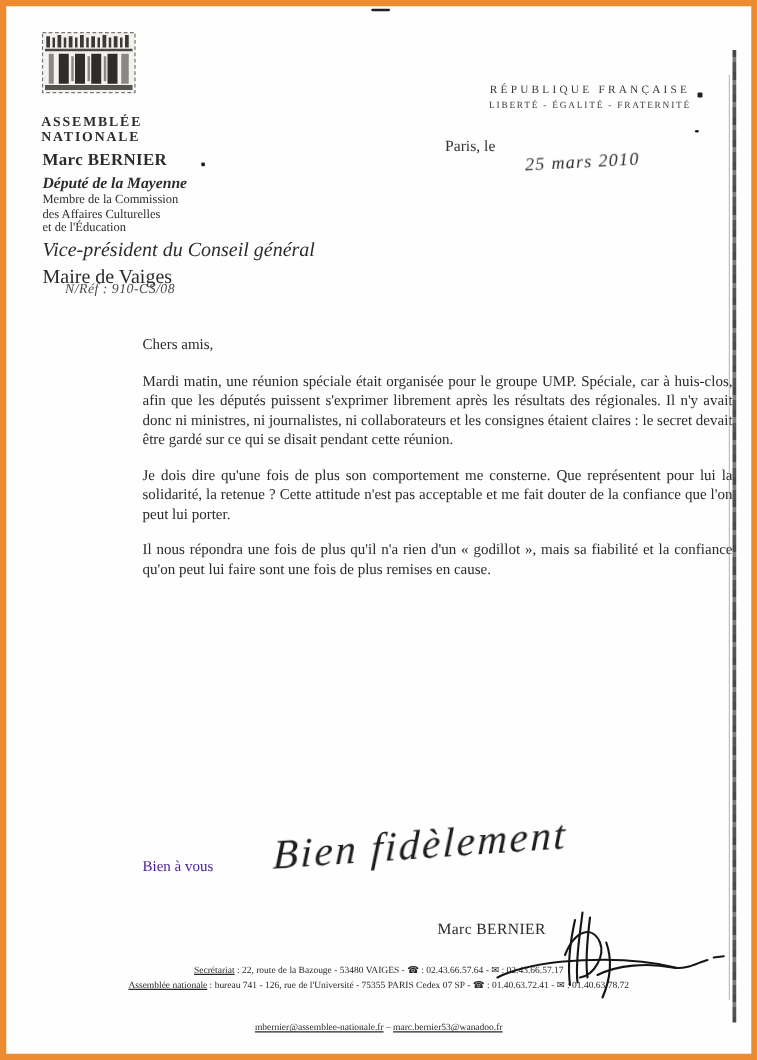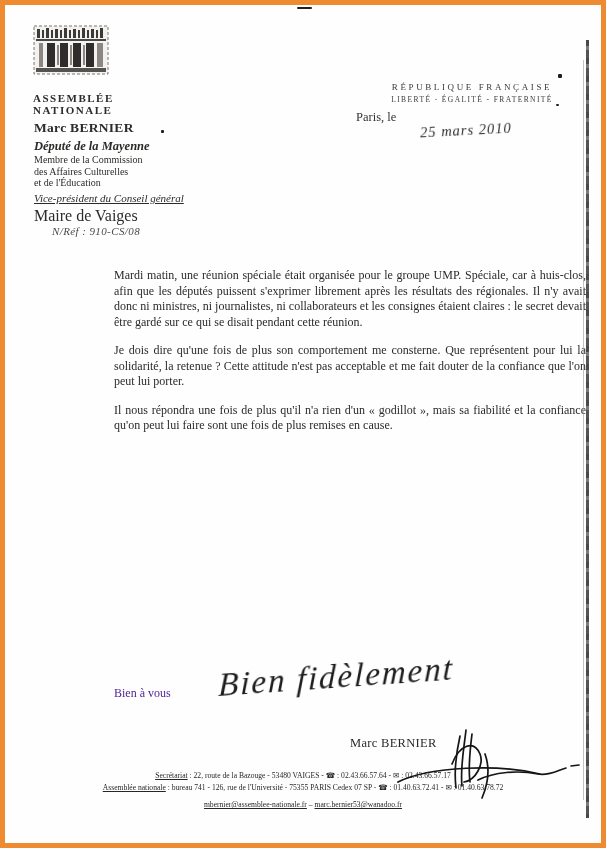--- a/index.html
+++ b/index.html
@@ -14,53 +14,53 @@
   }
   
   .logo { position:absolute; left:33px; top:25px; width:84px; }
   .logo svg { display:block; }
   .logo-text { font-family:"Liberation Serif", serif; font-weight:bold;
     font-size:11px; line-height:12px; letter-spacing:1.5px; color:#2e2d2b;
     filter:blur(.2px);margin-top:15px; }
   
   .republic { position:absolute; left:382px; top:66px; width:180px; text-align:center;
     color:#3a3a3a; }
-  .republic .l1 { font-size:9px; letter-spacing:2.6px; filter:blur(.2px);margin-top:16px; }
+  .republic .l1 { font-size:9px; letter-spacing:2.6px; filter:blur(.2px); }
   .republic .l2 { font-size:7.5px; letter-spacing:1.4px; margin-top:3px; filter:blur(.2px); }
   .paris { position:absolute; left:356px; top:110px; font-size:12.5px; color:#333; }
   .date-hand { position:absolute; left:420px; top:122px; font-size:14.5px;
     font-style:italic; letter-spacing:1px; color:#2f2f2f;
     transform:rotate(-3deg); filter:blur(.2px); }
   
   .sender { position:absolute; left:34px; top:120px; color:#2c2b29; }
   .sender .name { font-weight:bold; font-size:13.5px; letter-spacing:.3px; }
   .sender .t1 { font-style:italic; font-size:12.5px; margin-top:3px;font-weight:bold; }
   .sender .small { font-size:10px; line-height:10.5px; margin-top:1px; }
-  .sender .t5 { font-style:italic; font-size:11px; margin-top:3px; text-decoration:underline; }
+  .sender .t5 { font-style:italic; font-size:16px; margin-top:3px; }
   .sender .t6 { font-size:16px; margin-top:3px; }
   .ref { position:absolute; left:52px; top:225px; font-style:italic; font-size:11px;
     color:#4a4a4a; letter-spacing:.4px; filter:blur(.25px); }
   
   .body-text { position:absolute; left:114px; top:268px; width:472px;
     font-size:12px; line-height:15.5px; text-align:justify; text-align-last:left;
     color:#2a2a2a; filter:blur(.15px); }
   .body-text p { margin:0 0 13px 0; }
   .salutation { margin-bottom:14px !important; }
   .closing { position:absolute; left:114px; top:686px; font-size:12px; color:#4c1d95; }
   .closing-hand { position:absolute; left:218px; top:658px; width:260px;
     font-size:33px; font-style:italic; letter-spacing:2px; color:#1d1d1d;
     transform:rotate(-4deg) skewX(-6deg); filter:blur(.2px); }
   .sig-name { position:absolute; left:350px; top:736px; font-size:12.5px;
     color:#2a2a2a; letter-spacing:.3px; }
   .signature { position:absolute; left:390px; top:724px; z-index:40; }
   
   .footer { position:absolute; left:18px; top:770px; width:570px; text-align:center;
     font-size:7.6px; line-height:11.5px; color:#262626; z-index:30; filter:blur(.15px); }
   .footer .u { text-decoration:underline; }
-  .footer .emails { margin-top:6px; }
+  .footer .emails { margin-top:23px; }
   
   .streak { position:absolute; left:586px; top:40px; width:3px; height:778px; z-index:20;
     background:repeating-linear-gradient(180deg,#1c1c1c 0 6px,#5a5a5a 6px 10px,#2a2a2a 10px 18px);
     opacity:.8; filter:blur(.4px); }
   .streak2 { position:absolute; left:583px; top:60px; width:1px; height:740px;
     background:#9a9a9a; opacity:.6; }
   .speck { position:absolute; background:#1f1f1f; border-radius:1px; }
   .sp1 { left:297px; top:7px; width:15px; height:2px; }
   .sp2 { left:558px; top:74px; width:4px; height:4px; }
   .sp3 { left:161px; top:130px; width:3px; height:3px; }
@@ -128,20 +128,21 @@
     <div class="t1">Député de la Mayenne</div>
     <div class="small">Membre de la Commission</div>
     <div class="small">des Affaires Culturelles</div>
     <div class="small">et de l'Éducation</div>
     <div class="t5">Vice-président du Conseil général</div>
     <div class="t6">Maire de Vaiges</div>
   </div>
   <div class="ref">N/Réf : 910-CS/08</div>
 
   <div class="body-text">
+    <p class="salutation">Chers amis,</p>
     <p>Mardi matin, une réunion spéciale était organisée pour le groupe UMP. Spéciale, car à huis-clos, afin que les députés puissent s'exprimer librement après les résultats des régionales. Il n'y avait donc ni ministres, ni journalistes, ni collaborateurs et les consignes étaient claires : le secret devait être gardé sur ce qui se disait pendant cette réunion.</p>
     <p>Je dois dire qu'une fois de plus son comportement me consterne. Que représentent pour lui la solidarité, la retenue ? Cette attitude n'est pas acceptable et me fait douter de la confiance que l'on peut lui porter.</p>
     <p>Il nous répondra une fois de plus qu'il n'a rien d'un « godillot », mais sa fiabilité et la confiance qu'on peut lui faire sont une fois de plus remises en cause.</p>
   </div>
 
   <div class="closing">Bien à vous</div>
   <div class="closing-hand">Bien fidèlement</div>
   <div class="sig-name">Marc BERNIER</div>
 
   <div class="signature">

